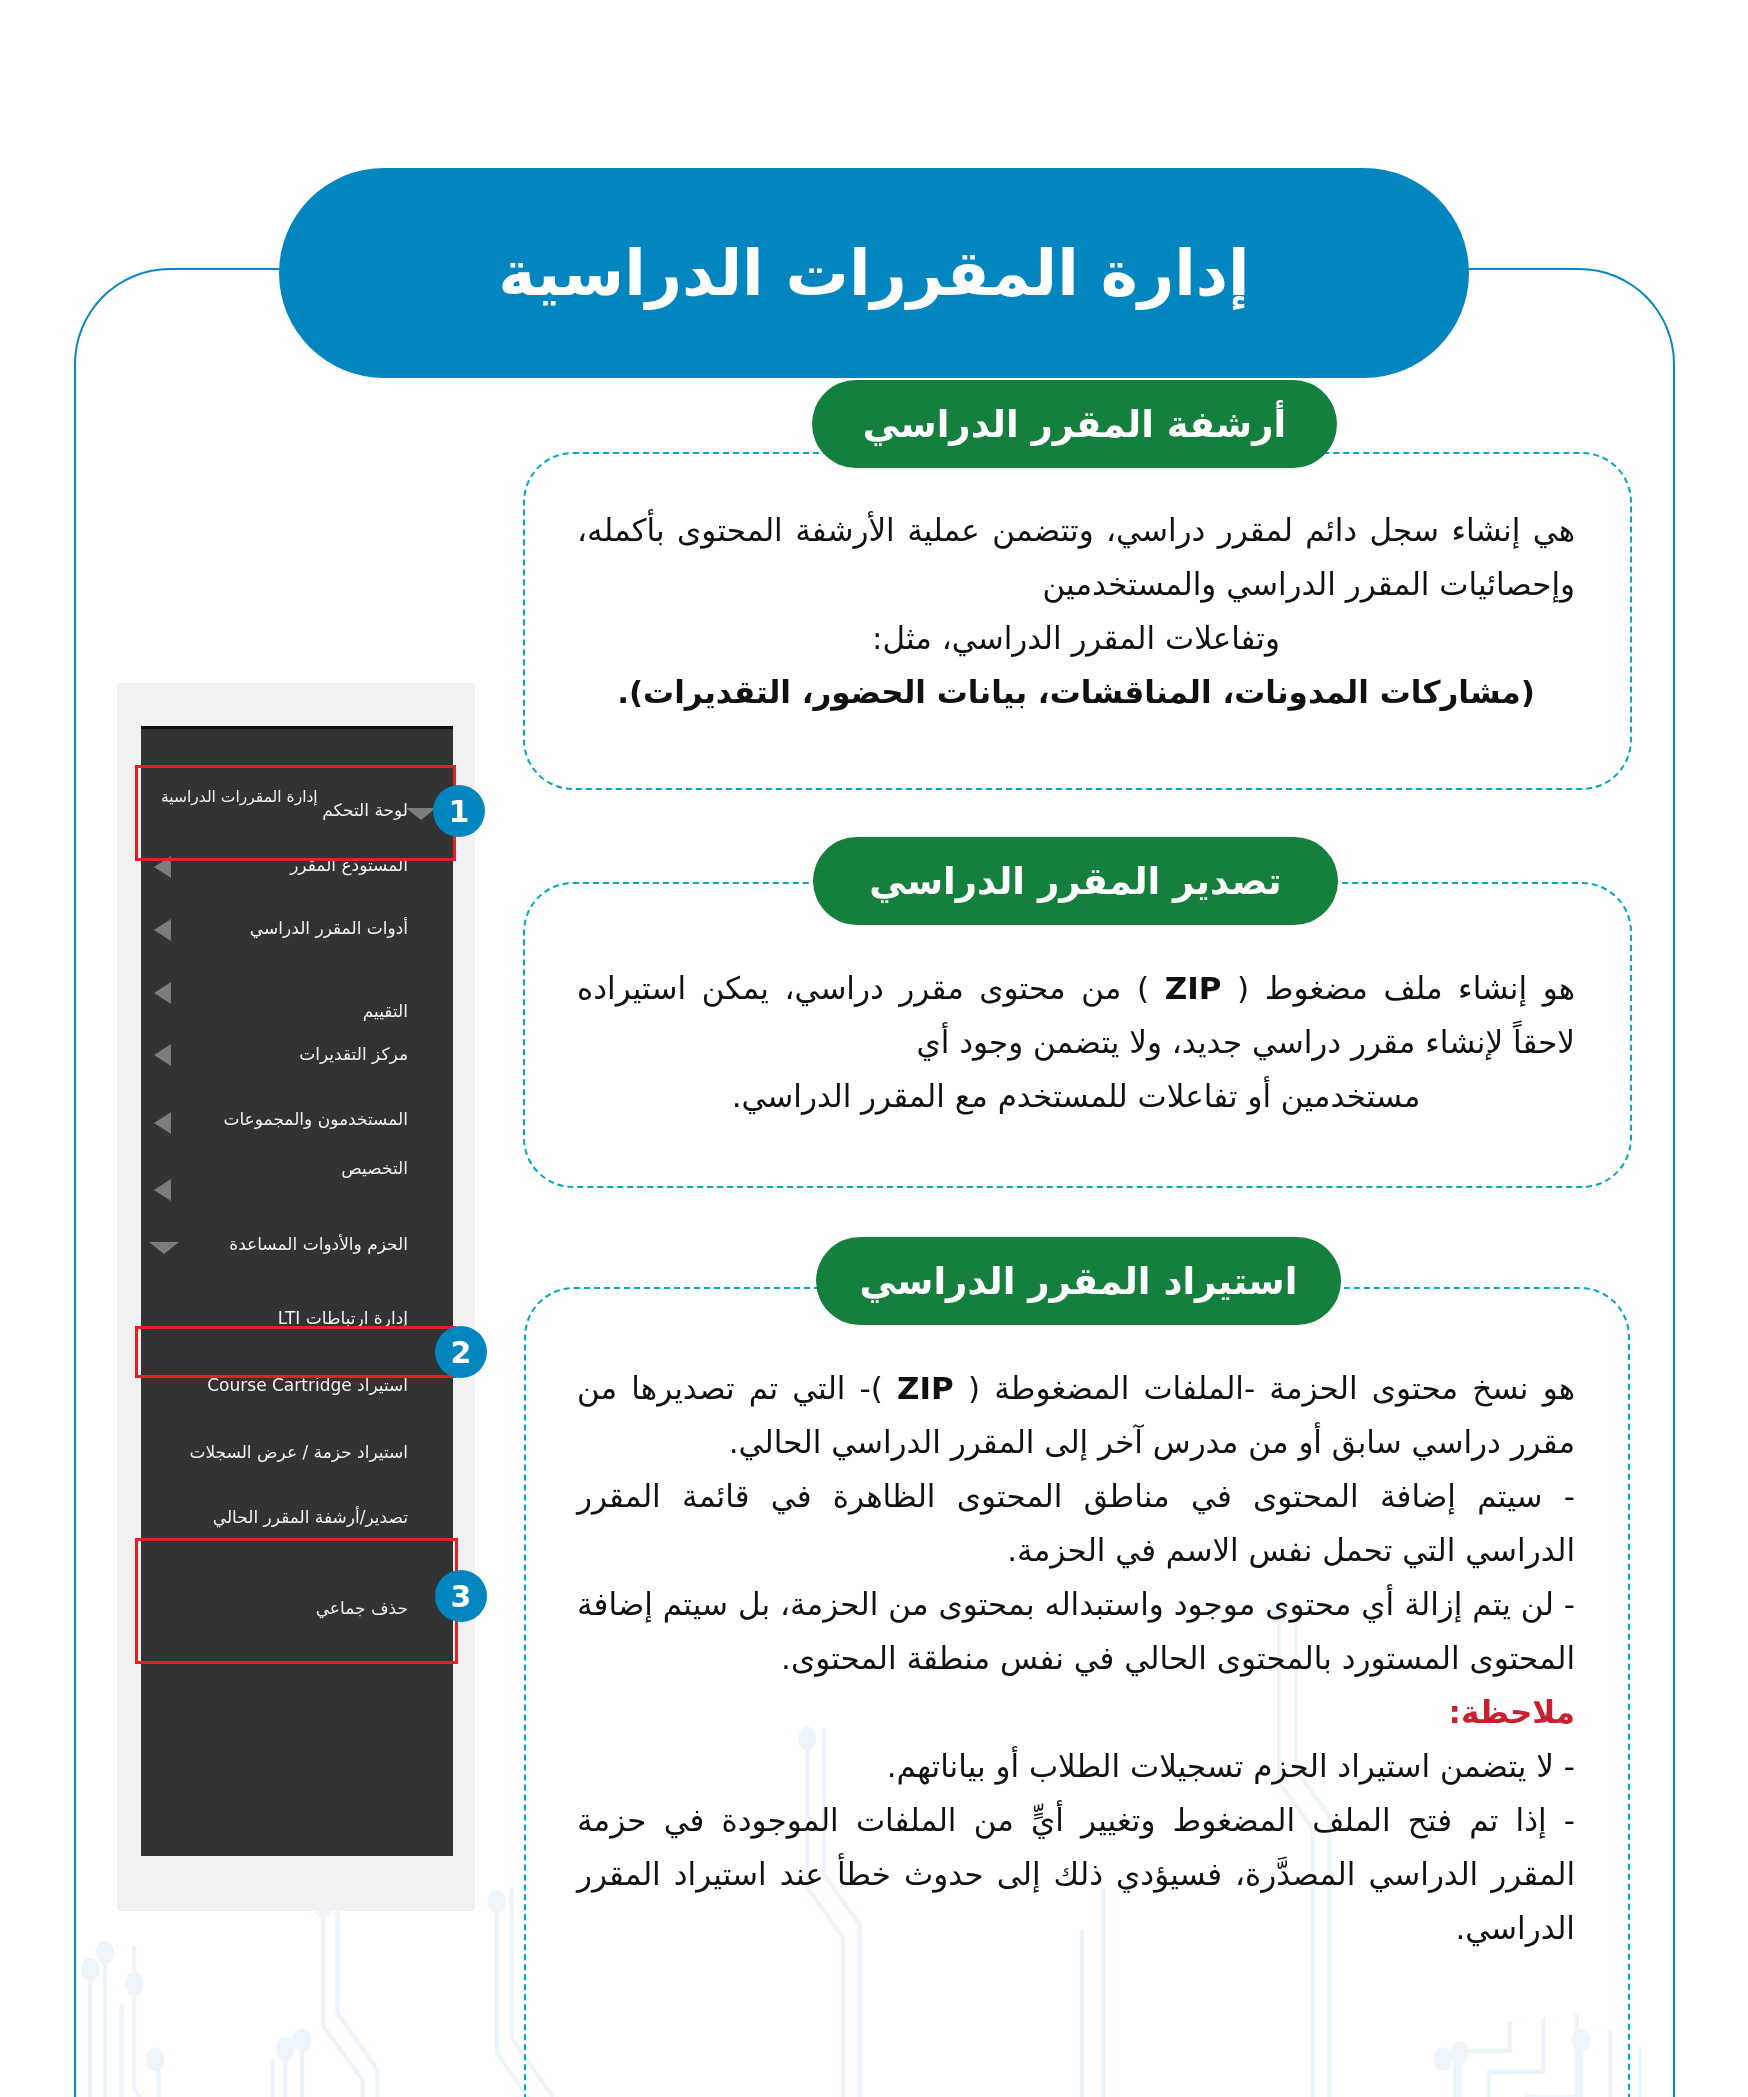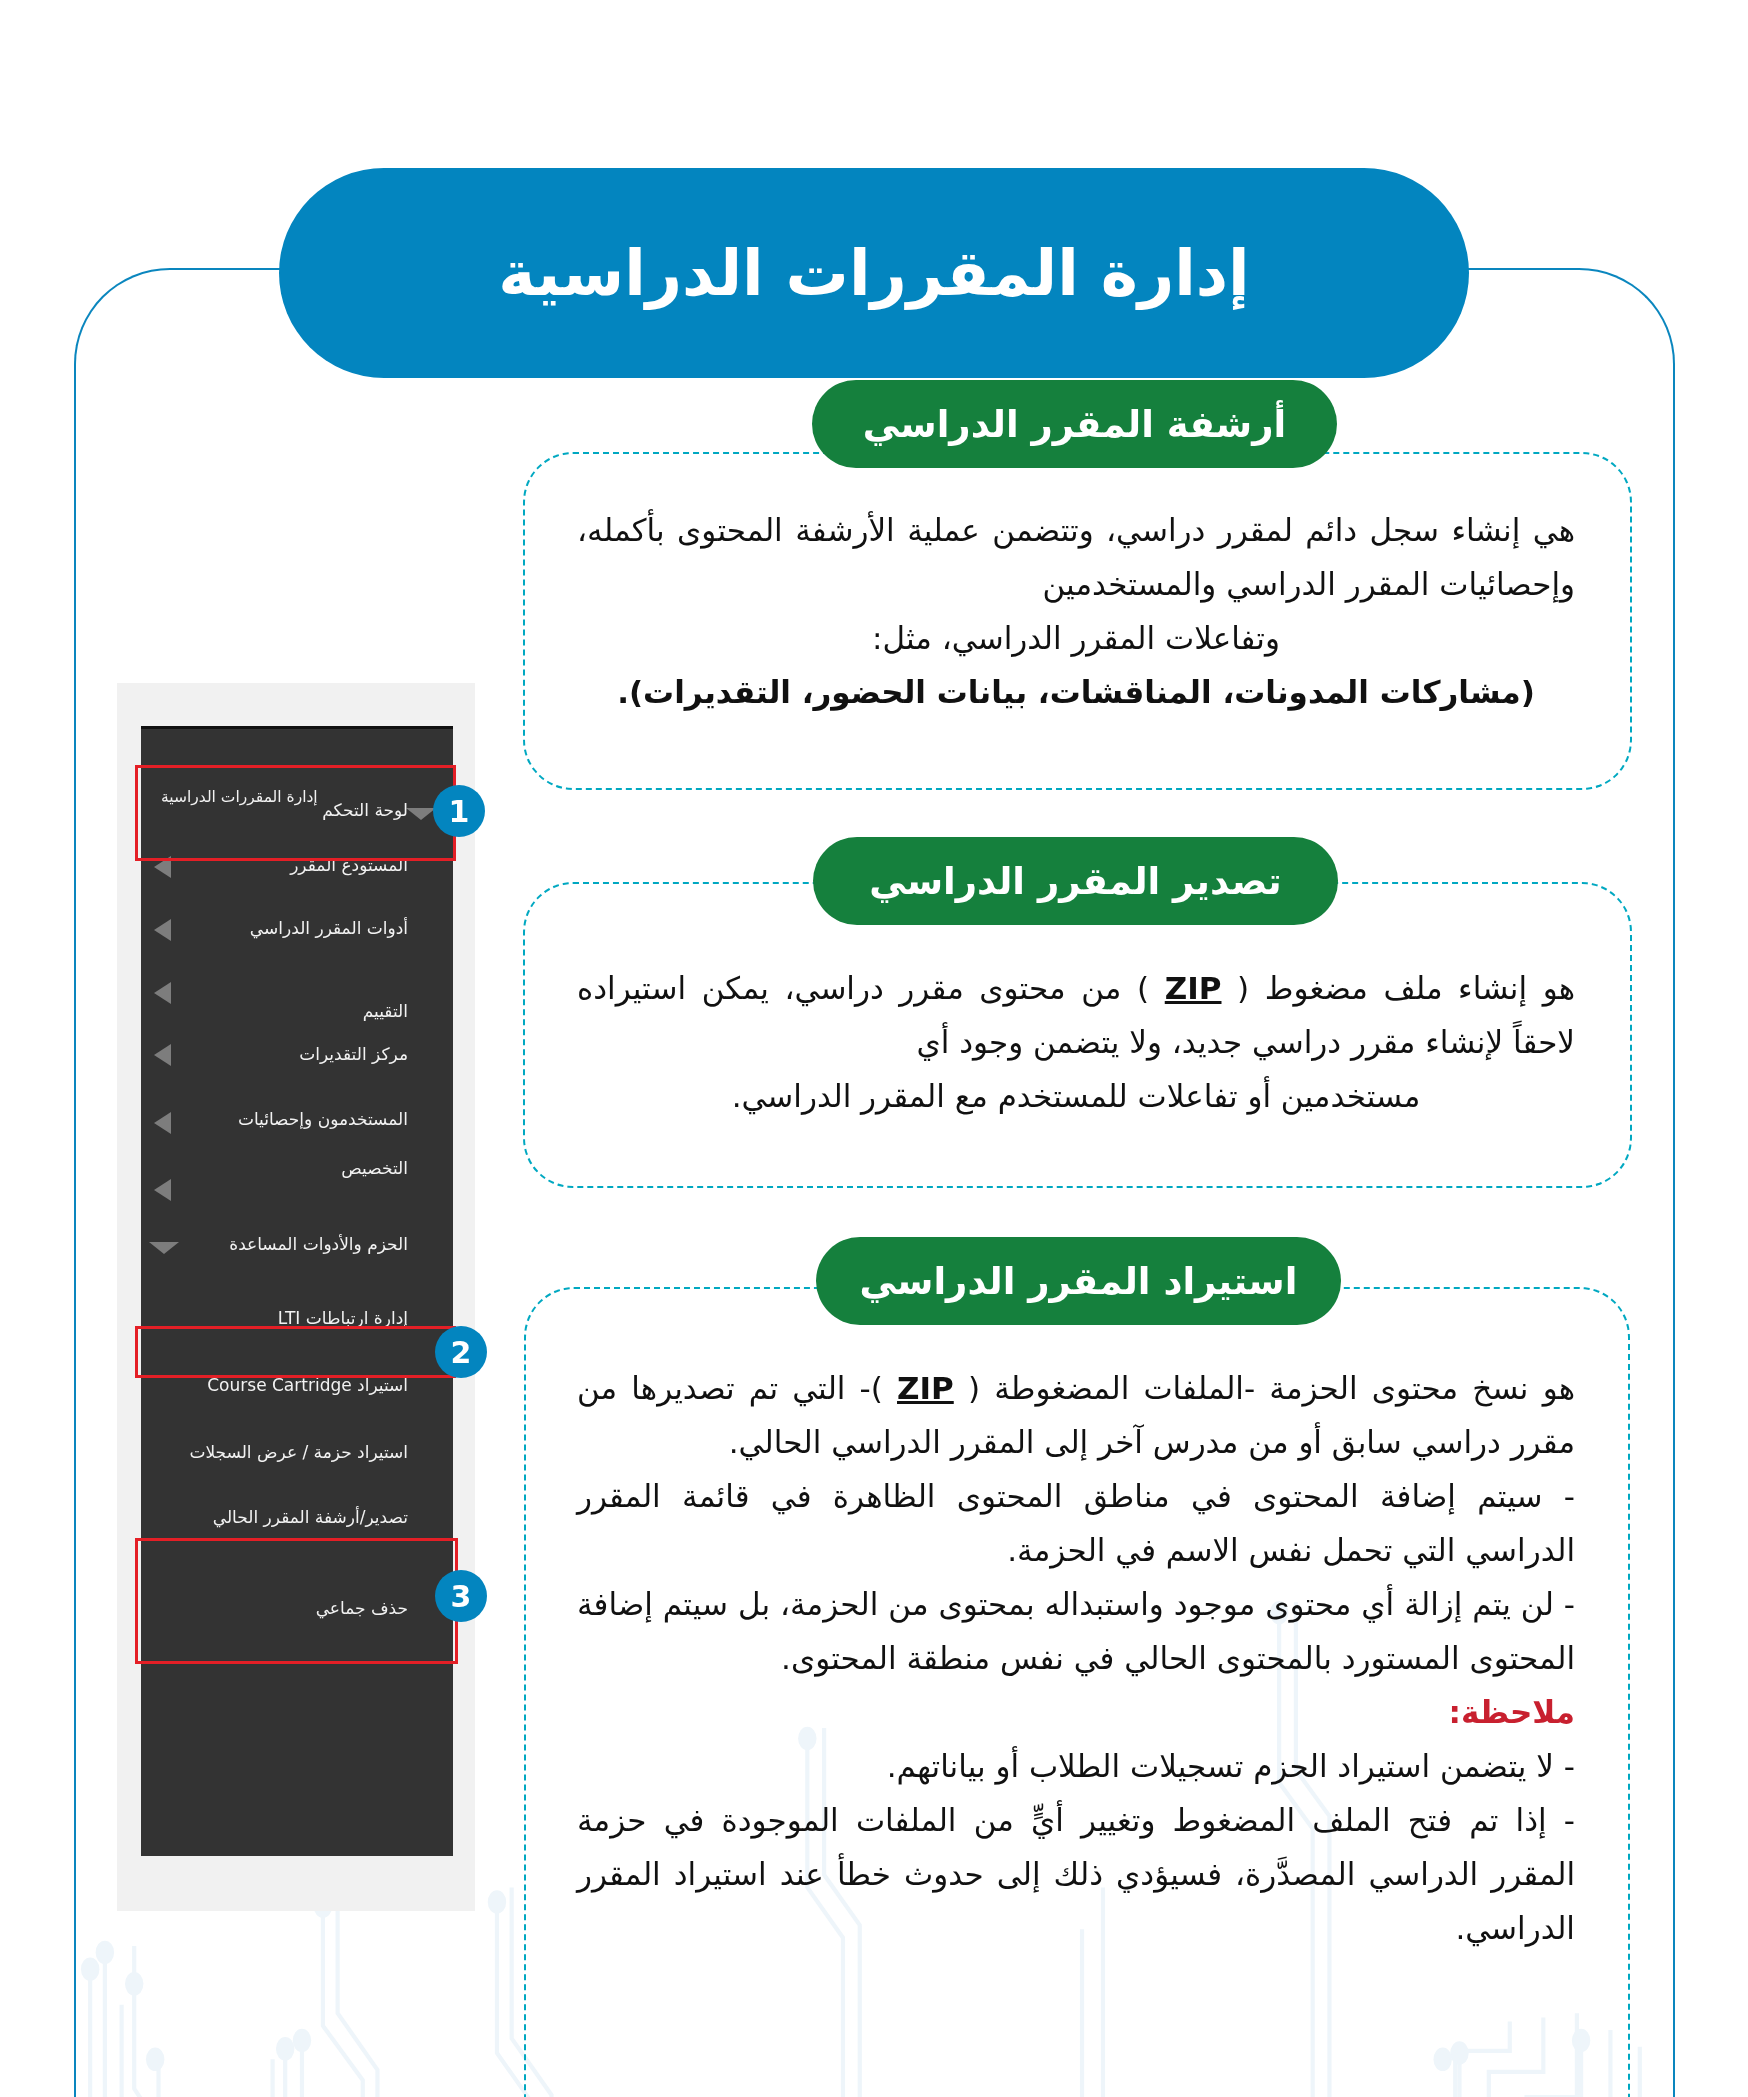--- a/index.html
+++ b/index.html
@@ -72,21 +72,21 @@
     display: flex; align-items: center; justify-content: center;
   }
   .para {
     position: absolute; direction: rtl; text-align: justify; text-align-last: right;
     color: #111; font-size: 31px; line-height: 54px;
   }
   .para .center { text-align: center; text-align-last: center; display: block; }
   .para .bold { font-weight: bold; }
   .para p { margin: 0; }
   .note-title { color: #c8202f; font-weight: bold; }
-  .latin { font-weight: bold; text-decoration: underline; }
+  .latin { font-weight: bold; }
 </style>
 </head>
 <body>
 
 <svg class="circuit" viewBox="0 0 4168 5834" xmlns="http://www.w3.org/2000/svg">
   <g stroke="#eef5fa" stroke-width="10" fill="none">
     <path d="M250 4660 V5000 L330 5110 V5420"></path>
     <path d="M215 4700 V5040 L290 5145 V5420"></path>
     <path d="M320 4640 V4980 L400 5100 V5420"></path>
     <path d="M290 4780 V5110 V5420"></path>
@@ -148,21 +148,21 @@
   <div class="tri-left" style="top:190px; left:12.6px;"></div>
   <div class="menu-item" style="top:189px;">أدوات المقرر الدراسي</div>
 
   <div class="tri-left" style="top:253px; left:12.6px;"></div>
   <div class="menu-item" style="top:252px;margin-top:20px;">التقييم</div>
 
   <div class="tri-left" style="top:315px; left:12.6px;"></div>
   <div class="menu-item" style="top:315px;">مركز التقديرات</div>
 
   <div class="tri-left" style="top:383px; left:12.6px;"></div>
-  <div class="menu-item" style="top:380px;">المستخدمون وإحصائيات</div>
+  <div class="menu-item" style="top:380px;">المستخدمون والمجموعات</div>
 
   <div class="tri-left" style="top:450px; left:12.6px;"></div>
   <div class="menu-item" style="top:429px;margin-left:16px;">التخصيص</div>
 
   <div class="tri-down" style="top:513px; left:8.4px;"></div>
   <div class="menu-item" style="top:505px;">الحزم والأدوات المساعدة</div>
 
   <div class="menu-item" style="top:579px;">إدارة ارتباطات LTI</div>
   <div class="menu-item" style="top:646px;">استيراد Course Cartridge</div>
   <div class="menu-item" style="top:713px;">استيراد حزمة / عرض السجلات</div>

